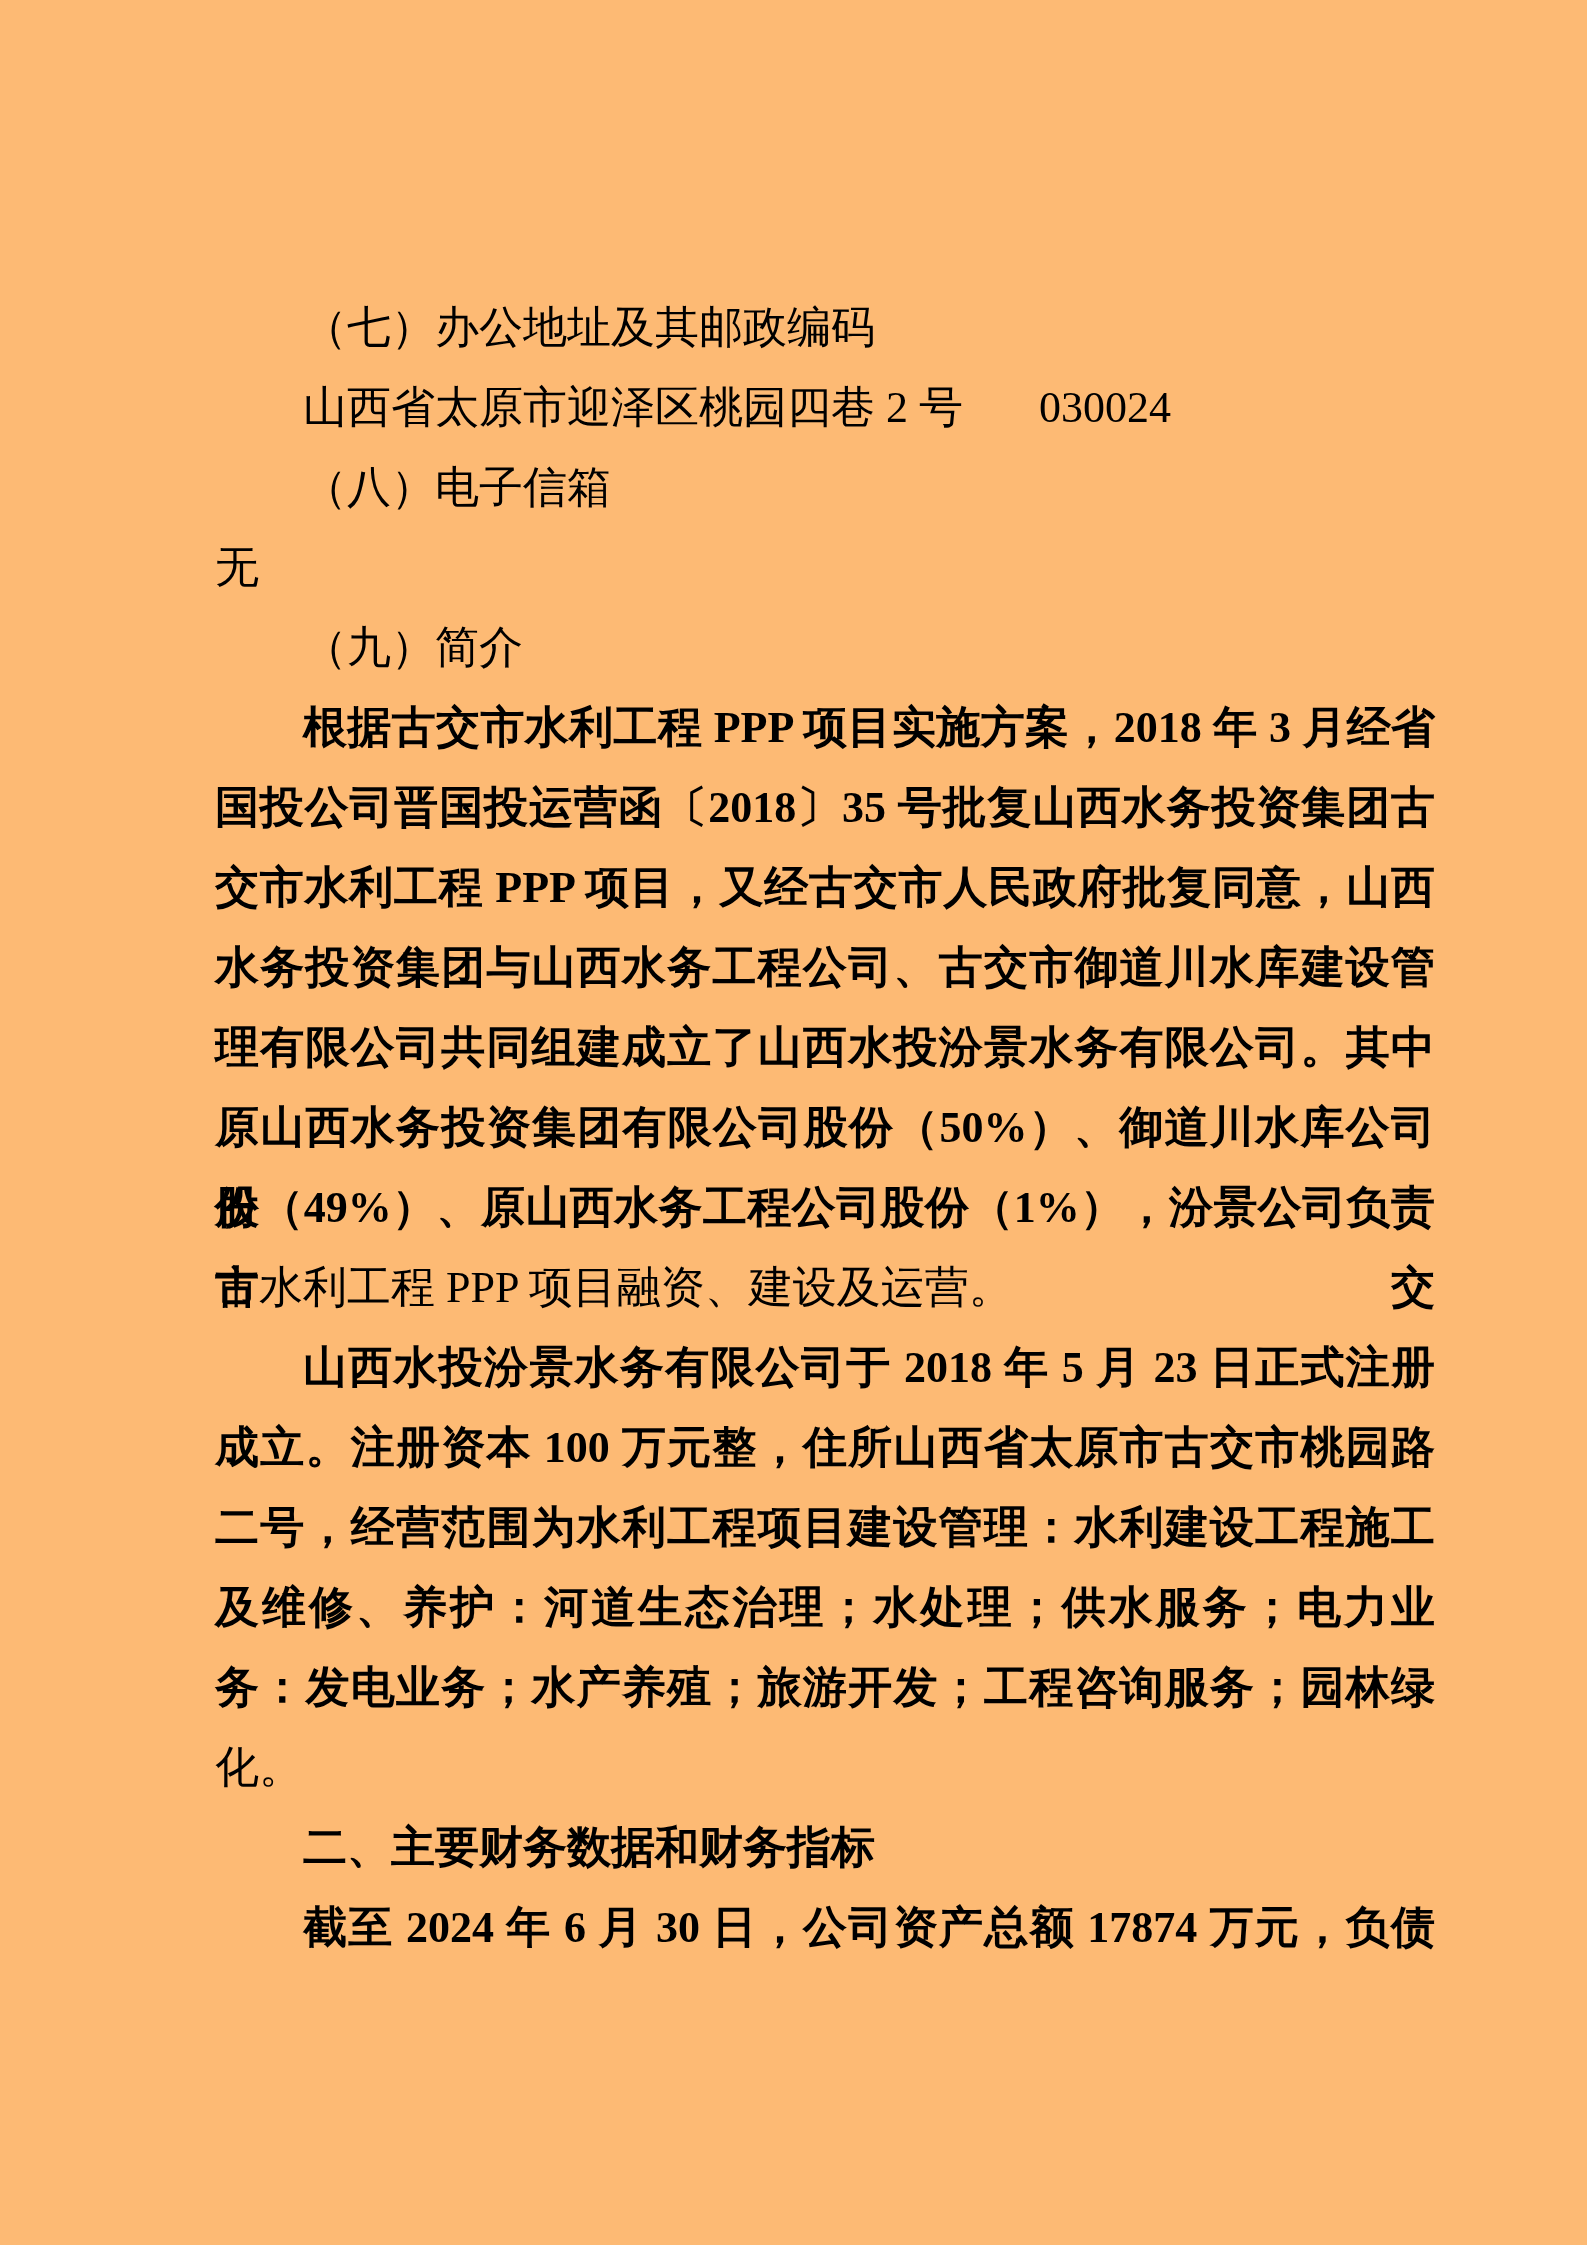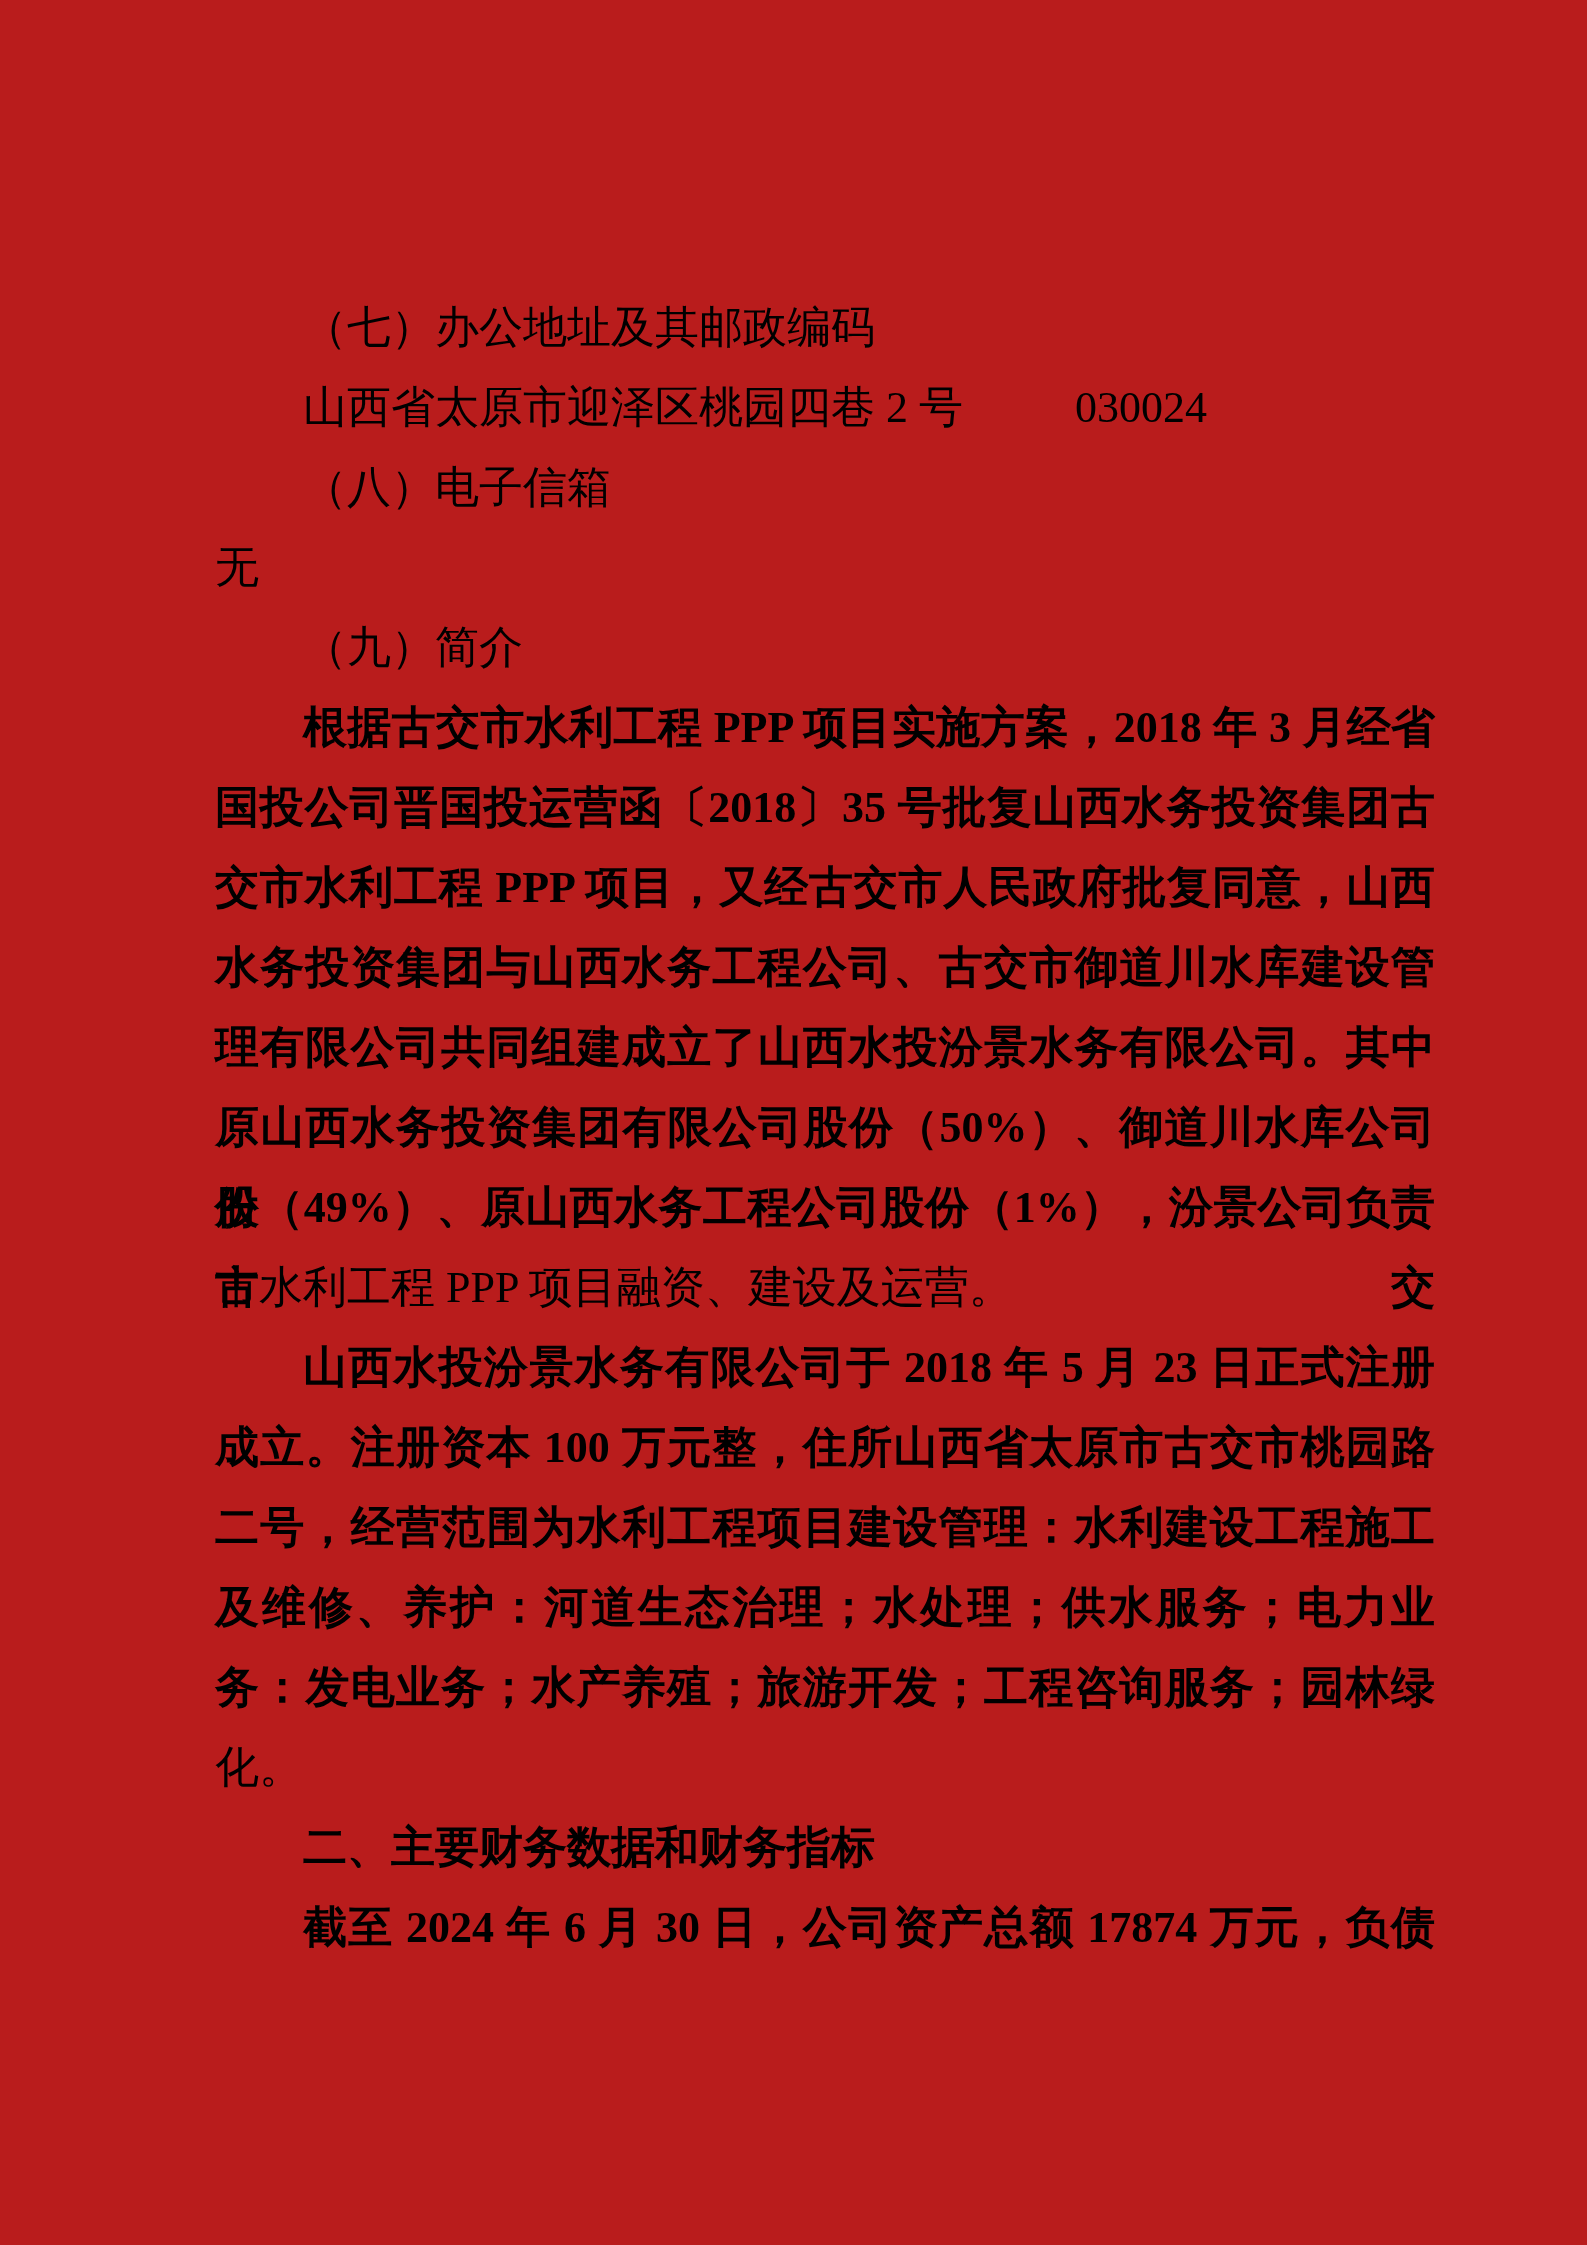--- a/index.html
+++ b/index.html
@@ -5,21 +5,21 @@
   html, body {
     margin: 0;
     padding: 0;
     background: #808080;
   }
   .page {
     position: relative;
     width: 1587px;
     height: 2245px;
     margin: 0 auto;
-    background: #b91c1c;
+    background: #fdba74;
     color: #000000;
     font-family: "Liberation Serif", "DejaVu Serif", serif;
     overflow: hidden;
     box-sizing: border-box;
   }
   .content {
     box-sizing: border-box;
     padding: 288px 152px 0 215px; 
     width: 100%;
   }
@@ -38,21 +38,21 @@
     text-align: justify;
     text-align-last: justify;
     text-justify: inter-ideograph;
     font-weight: bold;
   }
   .heading-bold {
     font-family: Liberation Serif, serif;
     font-weight: 700;
   }
   .postal-gap {
-    margin-left: 112px;
+    margin-left: 76px;
   }
 </style>
 </head>
 <body>
 
 <div class="page">
   <div class="content">
 
     <div class="line indent">（七）办公地址及其邮政编码</div>
 

